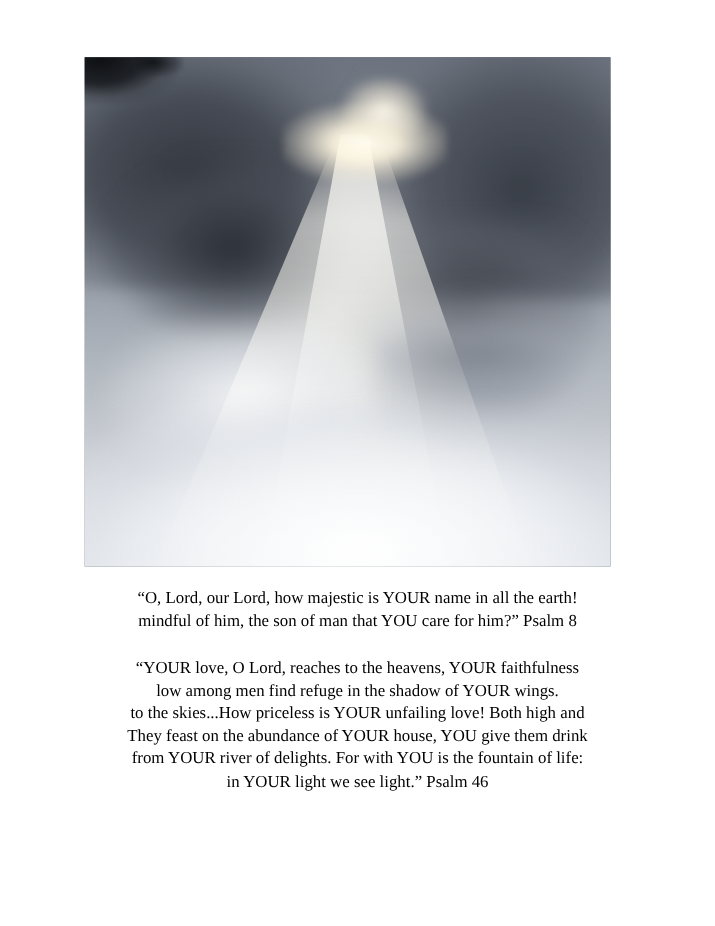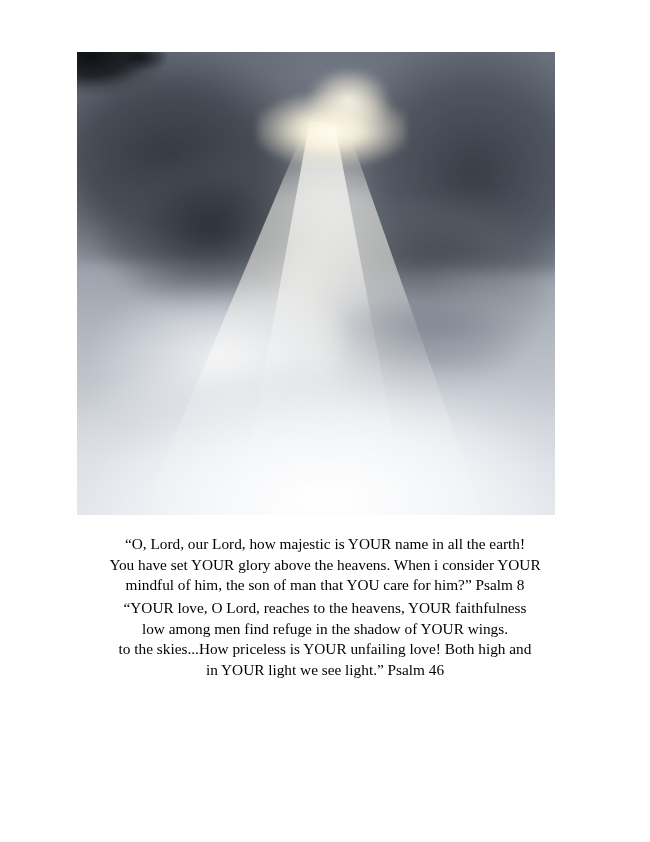--- a/index.html
+++ b/index.html
@@ -178,24 +178,25 @@
       <div class="cl-wisp"></div>
       <div class="cl-bright-mid"></div>
       <div class="cl-bright-low"></div>
       <div class="foliage"></div>
       <div class="foliage2"></div>
     </div>
   </div>
 
   <div class="verse-block" id="verse-1">
     <span class="verse-line">“O, Lord, our Lord, how majestic is YOUR name in all the earth!</span>
-    <span class="verse-line">You have set YOUR glory above the heavens. When i consider YOUR</span>
     <span class="verse-line">mindful of him, the son of man that YOU care for him?” Psalm 8</span>
   </div>
 
   <div class="verse-block" id="verse-2">
     <span class="verse-line">“YOUR love, O Lord, reaches to the heavens, YOUR faithfulness</span>
     <span class="verse-line">low among men find refuge in the shadow of YOUR wings.</span>
     <span class="verse-line">to the skies...How priceless is YOUR unfailing love! Both high and</span>
+    <span class="verse-line">They feast on the abundance of YOUR house, YOU give them drink</span>
+    <span class="verse-line">from YOUR river of delights. For with YOU is the fountain of life:</span>
     <span class="verse-line">in YOUR light we see light.” Psalm 46</span>
   </div>
 
 </div>
 
 </body></html>

